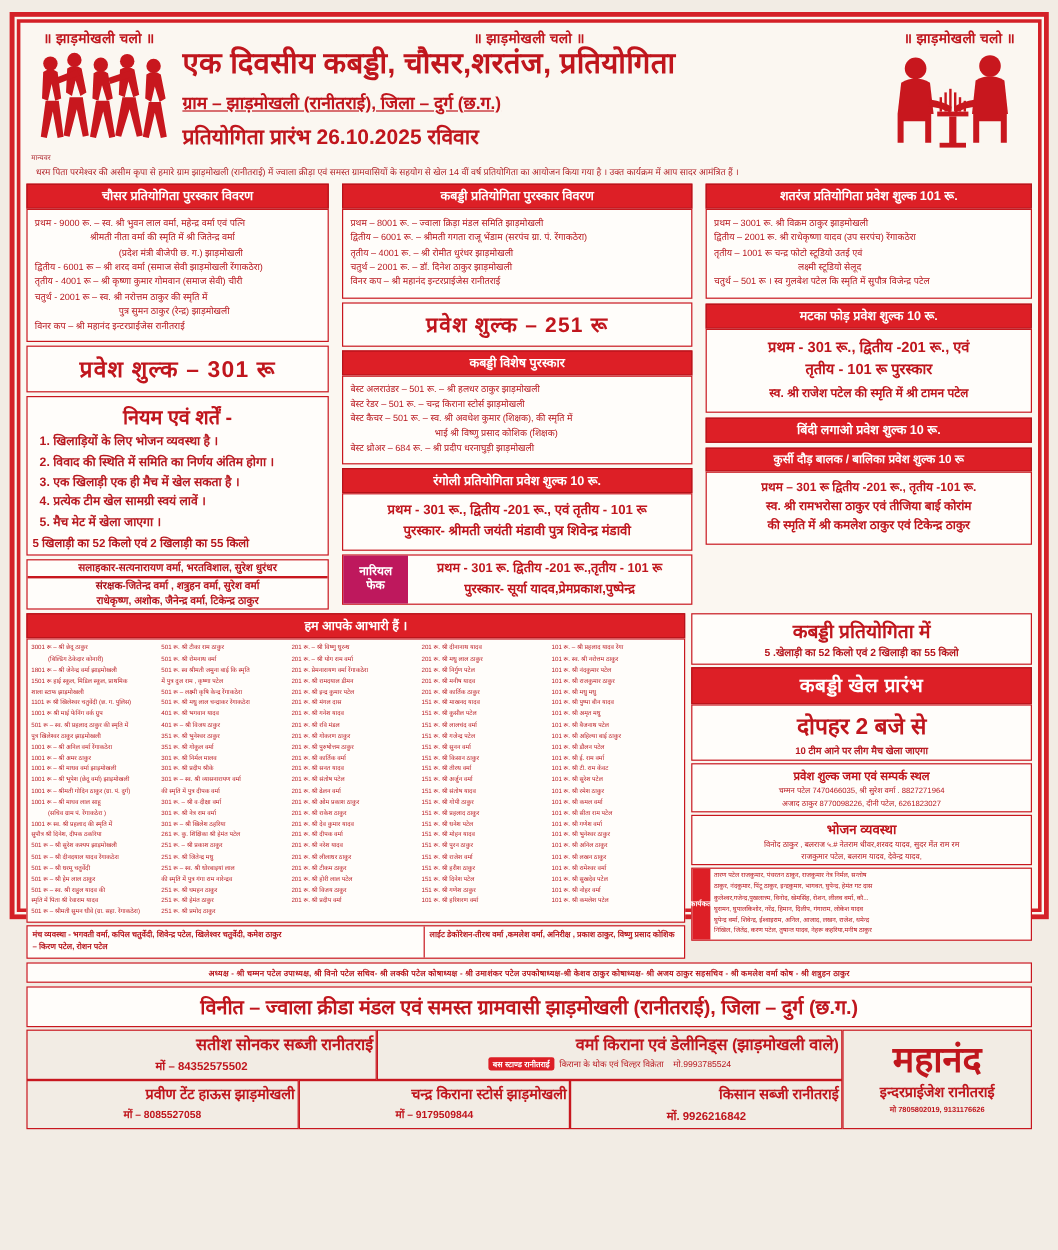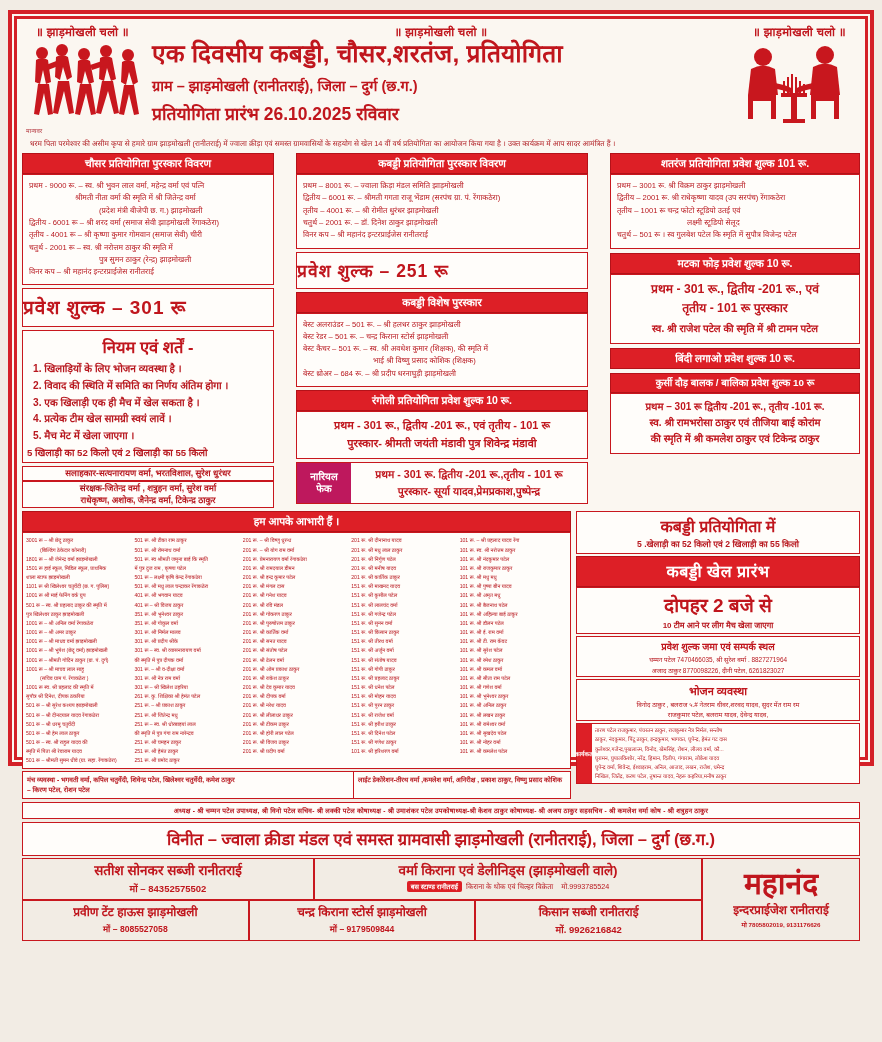--- a/index.html
+++ b/index.html
@@ -24,48 +24,48 @@
     padding: 4px 18px 0 18px; }
   .chalo { color: #c0161d; font-weight: bold; font-size: 11.5px; letter-spacing: .3px; }
 
   .headwrap { display: flex; align-items: flex-start; padding: 0 6px; }
   .art { width: 128px; flex: 0 0 128px; display: flex; align-items: center;
          justify-content: center; padding-top: 2px; }
   .art svg { display: block; }
   .titleblock { flex: 1; text-align: left; padding-top: 2px; }
   .t1 { color: #c0161d; font-weight: bold; font-size: 24.5px; letter-spacing: .2px;
         line-height: 1.1; }
-  .t2 { color: #c0161d; font-size: 14.5px; font-weight: bold; margin-top: 7px; }
+  .t2 { color: #c0161d; font-size: 14.5px; font-weight: bold; margin-top: 7px; text-decoration: underline; }
   .t3 { color: #c0161d; font-size: 17.5px; font-weight: bold; margin-top: 6px; }
 
   .mandwar { color: #b2323a; font-size: 6px; padding-left: 8px; margin-top: -6px; }
   .intro { color: #b01e24; font-size: 7.4px; line-height: 1.5; padding: 3px 12px 2px 12px;
            text-align: justify; }
 
   
   .bar {
     background: #dd1f26; color: #fff; text-align: center;
     font-weight: bold; border: 1px solid #b41219;
   }
   .box { border: 1.6px solid #c8171e; background: #fffdfa; }
 
   
-  .cols { display: flex; gap: 22px; padding: 2px 4px 0 4px; }
+  .cols { display: flex; gap: 11px; padding: 2px 4px 0 4px; }
   .colL { width: 252px; flex: 0 0 252px; }
   .colM { width: 292px; flex: 0 0 292px; }
   .colR { flex: 1; }
 
   .secbar { font-size: 10.5px; padding: 2px 0 3px 0; }
   .secbar.sm { font-size: 9.8px; }
   .prizebox { padding: 5px 6px 6px 6px; }
   .prizeline { color: #b8181f; font-size: 7.6px; line-height: 1.62; white-space: nowrap; }
   .prizeline.ind { padding-left: 46px; }
   .prizeline.ind2 { padding-left: 70px; }
 
-  .bigfee { color: #c0161d; font-weight: bold; text-align: left; font-size: 19px;
+  .bigfee { color: #c0161d; font-weight: bold; text-align: center; font-size: 19px;
             letter-spacing: 1px; padding: 5px 0 6px 0; }
   .bigfee.s2 { font-size: 17.5px; }
 
   .rulestitle { color: #c0161d; font-weight: bold; font-size: 16.5px; text-align: center;
                 padding: 4px 0 3px 0; }
   .rule { color: #b8181f; font-size: 10.2px; line-height: 1.62; padding-left: 10px;
           font-weight: bold; }
   .ruleweight { color: #b8181f; font-size: 9.6px; font-weight: bold; padding: 2px 0 3px 4px; }
 
   .adv { color: #b8181f; font-size: 8.6px; font-weight: bold; text-align: center;
@@ -129,21 +129,21 @@
 
   
   .vineet { color: #c0161d; font-weight: bold; text-align: center; font-size: 16.5px;
             padding: 4px 0 5px 0; }
 
   .sponsors { display: flex; }
   .spgrid { flex: 1; }
   .sprow { display: flex; }
   .spcell { border: 1.4px solid #c8171e; text-align: center; padding: 4px 2px 4px 2px;
             flex: 1; }
-  .spname { color: #c0161d; font-weight: bold; font-size: 13.5px; line-height: 1.2; }
+  .spname { color: #c0161d; font-weight: bold; font-size: 13.5px; line-height: 1.2; text-align: right; }
   .spname.sm { font-size: 12px; }
   .spmob { color: #c0161d; font-weight: bold; font-size: 9.5px; margin-top: 3px; }
   .spmob.sm { font-size: 8.6px; }
   .spsub { color: #b8181f; font-size: 7.2px; margin-top: 2px; }
   .spbadge { display: inline-block; background: #dd1f26; color: #fff; font-size: 6.6px;
     font-weight: bold; padding: 1px 4px; border-radius: 2px; margin-right: 4px; }
   .logocell { width: 158px; flex: 0 0 158px; border: 1.4px solid #c8171e;
     display: flex; flex-direction: column; align-items: center; justify-content: center;
     padding: 2px; }
   .logoname { color: #c0161d; font-weight: bold; font-size: 30px; line-height: 1; }

